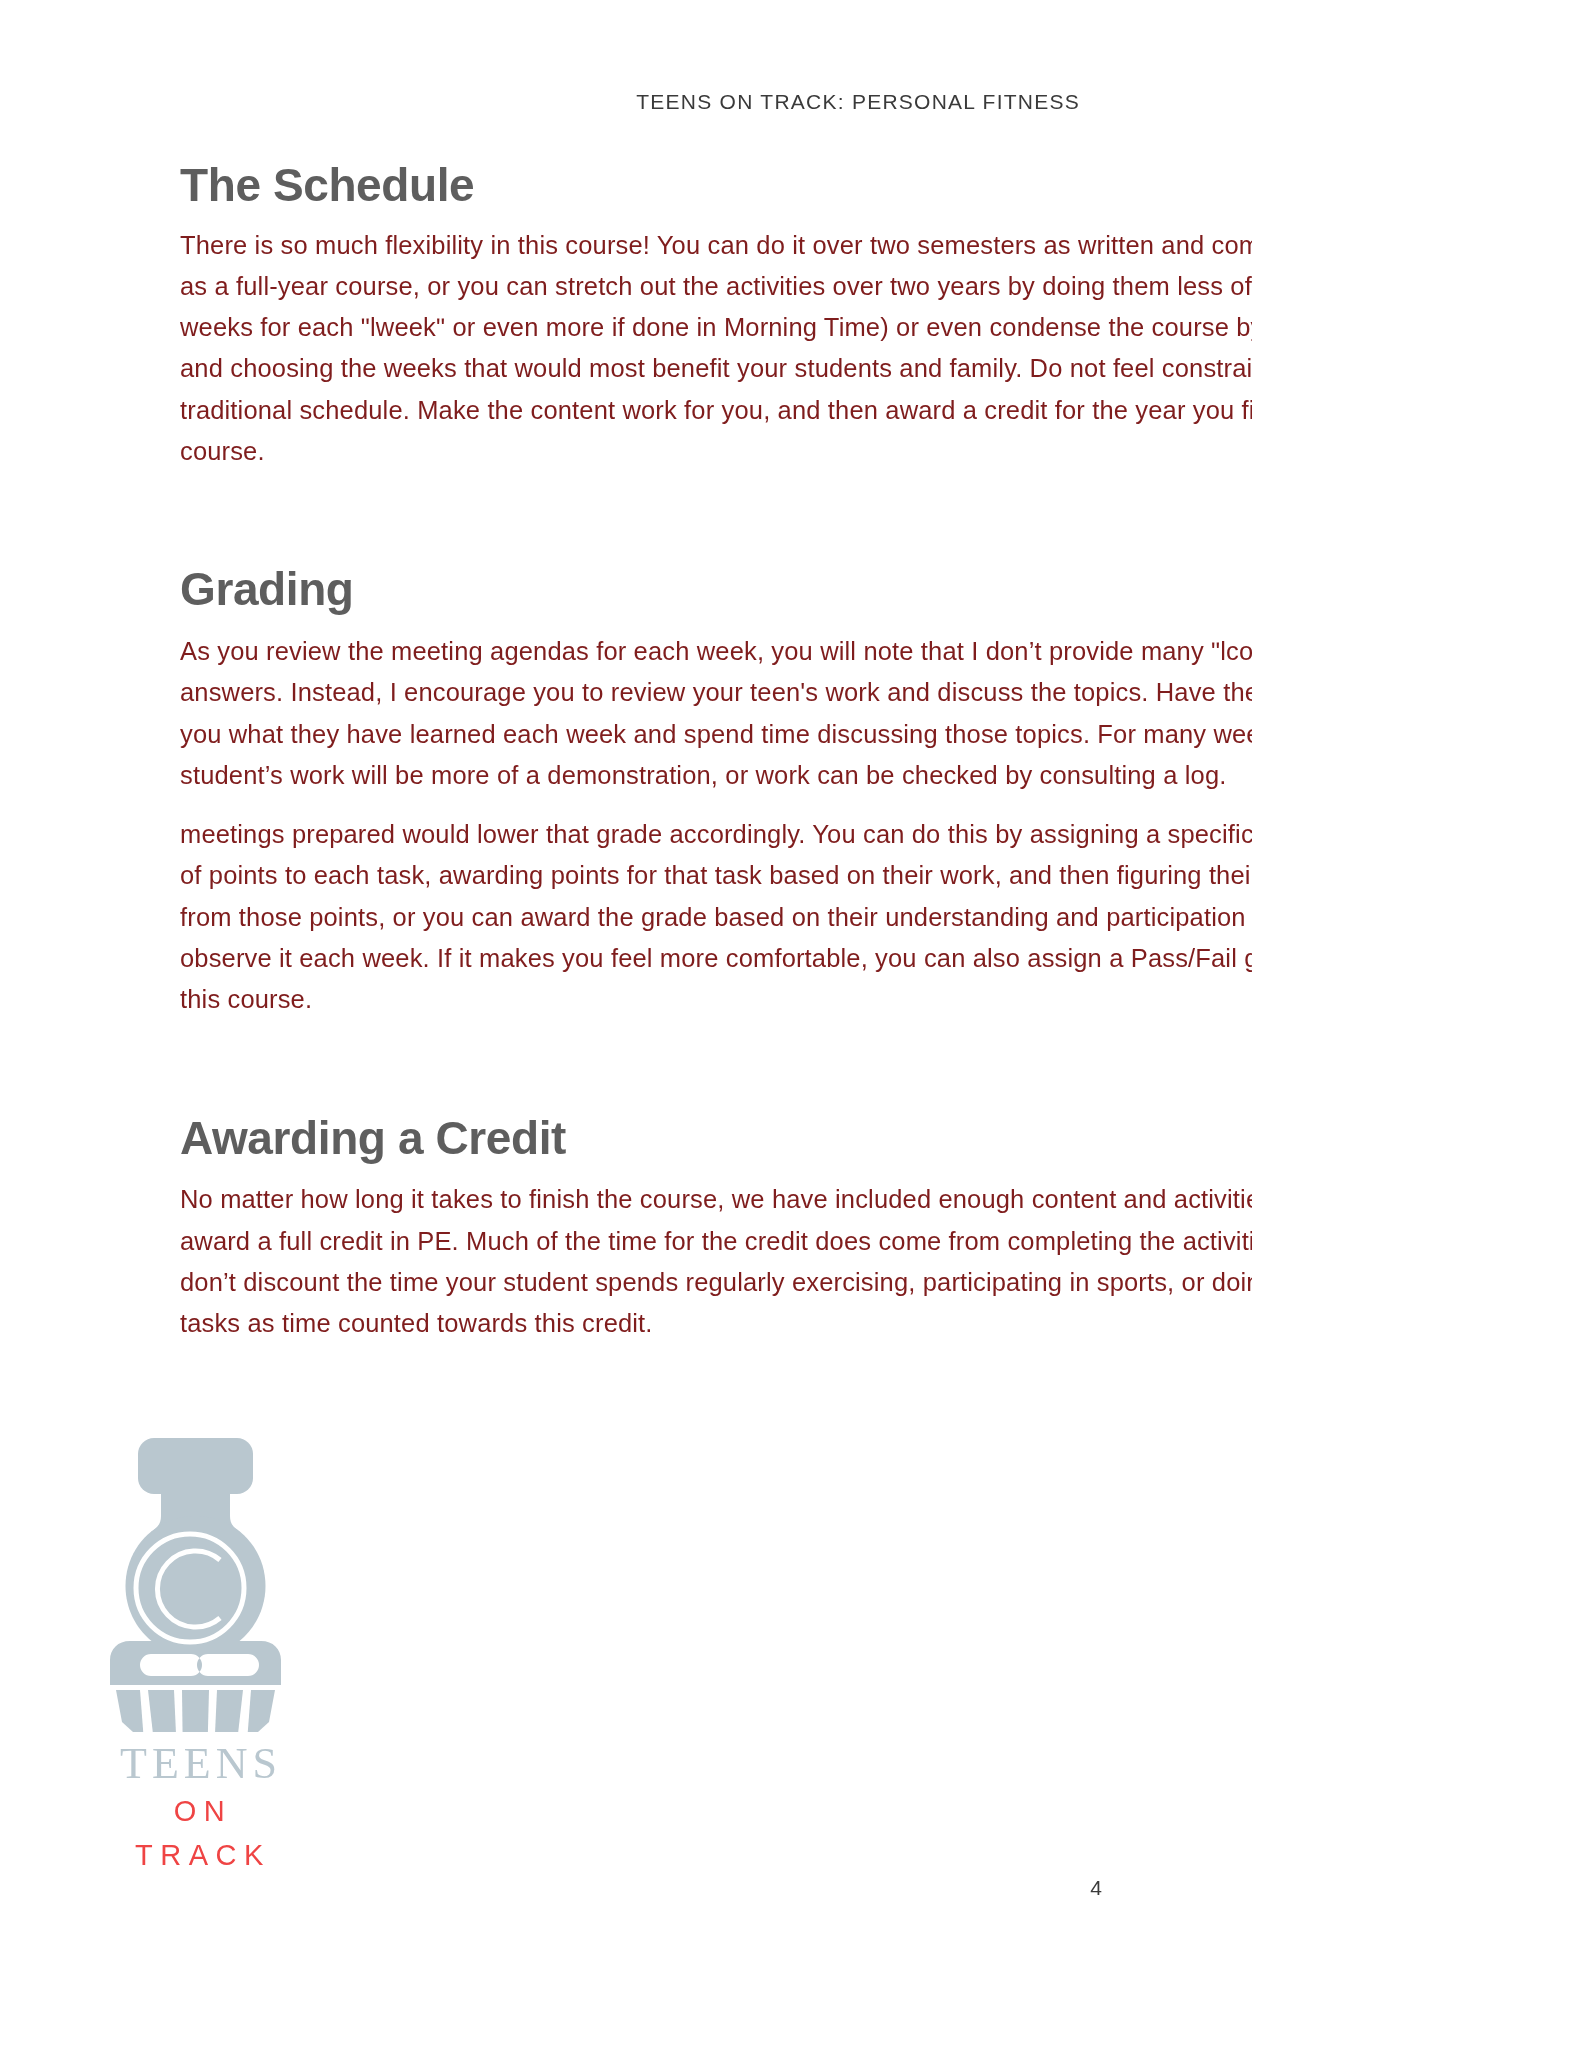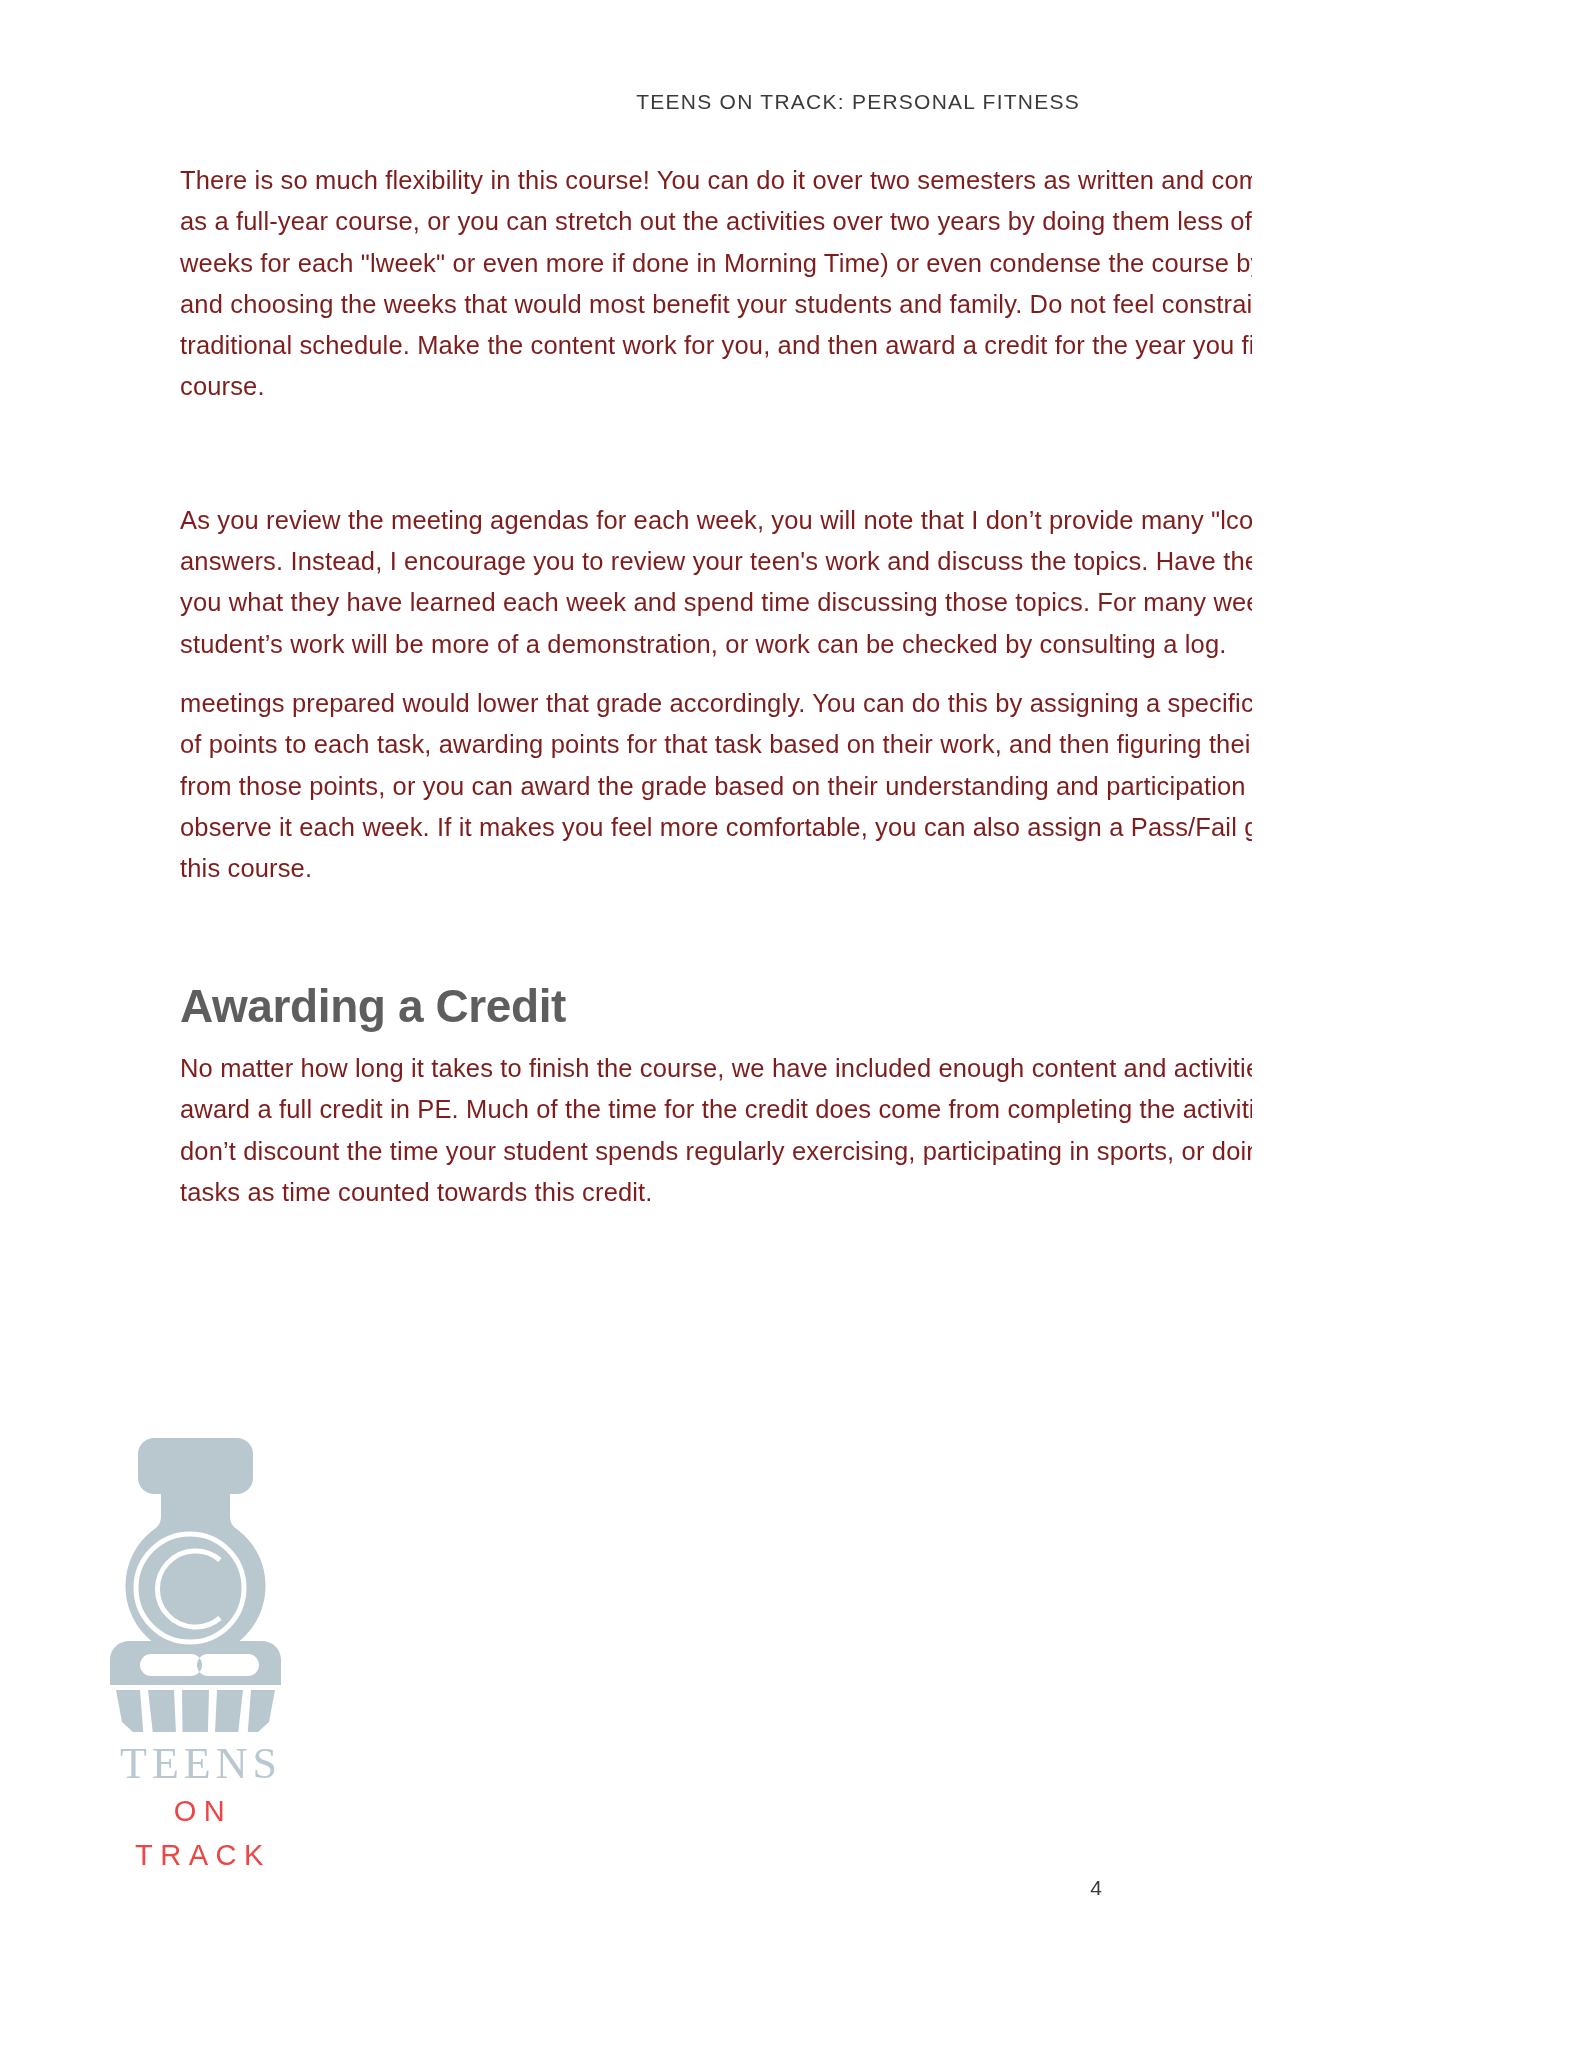--- a/index.html
+++ b/index.html
@@ -121,26 +121,28 @@
 </head>
 <body>
 
 <div class="page">
 
   <div class="running-header">TEENS ON TRACK: PERSONAL FITNESS</div>
 
   <div class="content">
 
     <div class="section schedule">
+      <h1 class="section-heading">The Schedule</h1>
       <div class="section-body">
         <p>There is so much flexibility in this course! You can do it over two semesters as written and complete it as a full-year course, or you can stretch out the activities over two years by doing them less often (two weeks for each ʺlweekʺ or even more if done in Morning Time) or even condense the course by picking and choosing the weeks that would most benefit your students and family. Do not feel constrained by a traditional schedule. Make the content work for you, and then award a credit for the year you finish the course.</p>
       </div>
     </div>
 
     <div class="section grading">
+      <h1 class="section-heading grading-heading">Grading</h1>
       <div class="section-body">
         <p>As you review the meeting agendas for each week, you will note that I don’t provide many ʺlcorrectʺ answers. Instead, I encourage you to review your teen's work and discuss the topics. Have them teach you what they have learned each week and spend time discussing those topics. For many weeks, your student’s work will be more of a demonstration, or work can be checked by consulting a log.</p>
         <p>meetings prepared would lower that grade accordingly. You can do this by assigning a specific number of points to each task, awarding points for that task based on their work, and then figuring their grade from those points, or you can award the grade based on their understanding and participation as you observe it each week. If it makes you feel more comfortable, you can also assign a Pass/Fail grade for this course.</p>
       </div>
     </div>
 
     <div class="section credit">
       <h1 class="section-heading credit-heading">Awarding a Credit</h1>
       <div class="section-body">
         <p>No matter how long it takes to finish the course, we have included enough content and activities to award a full credit in PE. Much of the time for the credit does come from completing the activities. Also, don’t discount the time your student spends regularly exercising, participating in sports, or doing other tasks as time counted towards this credit.</p>

